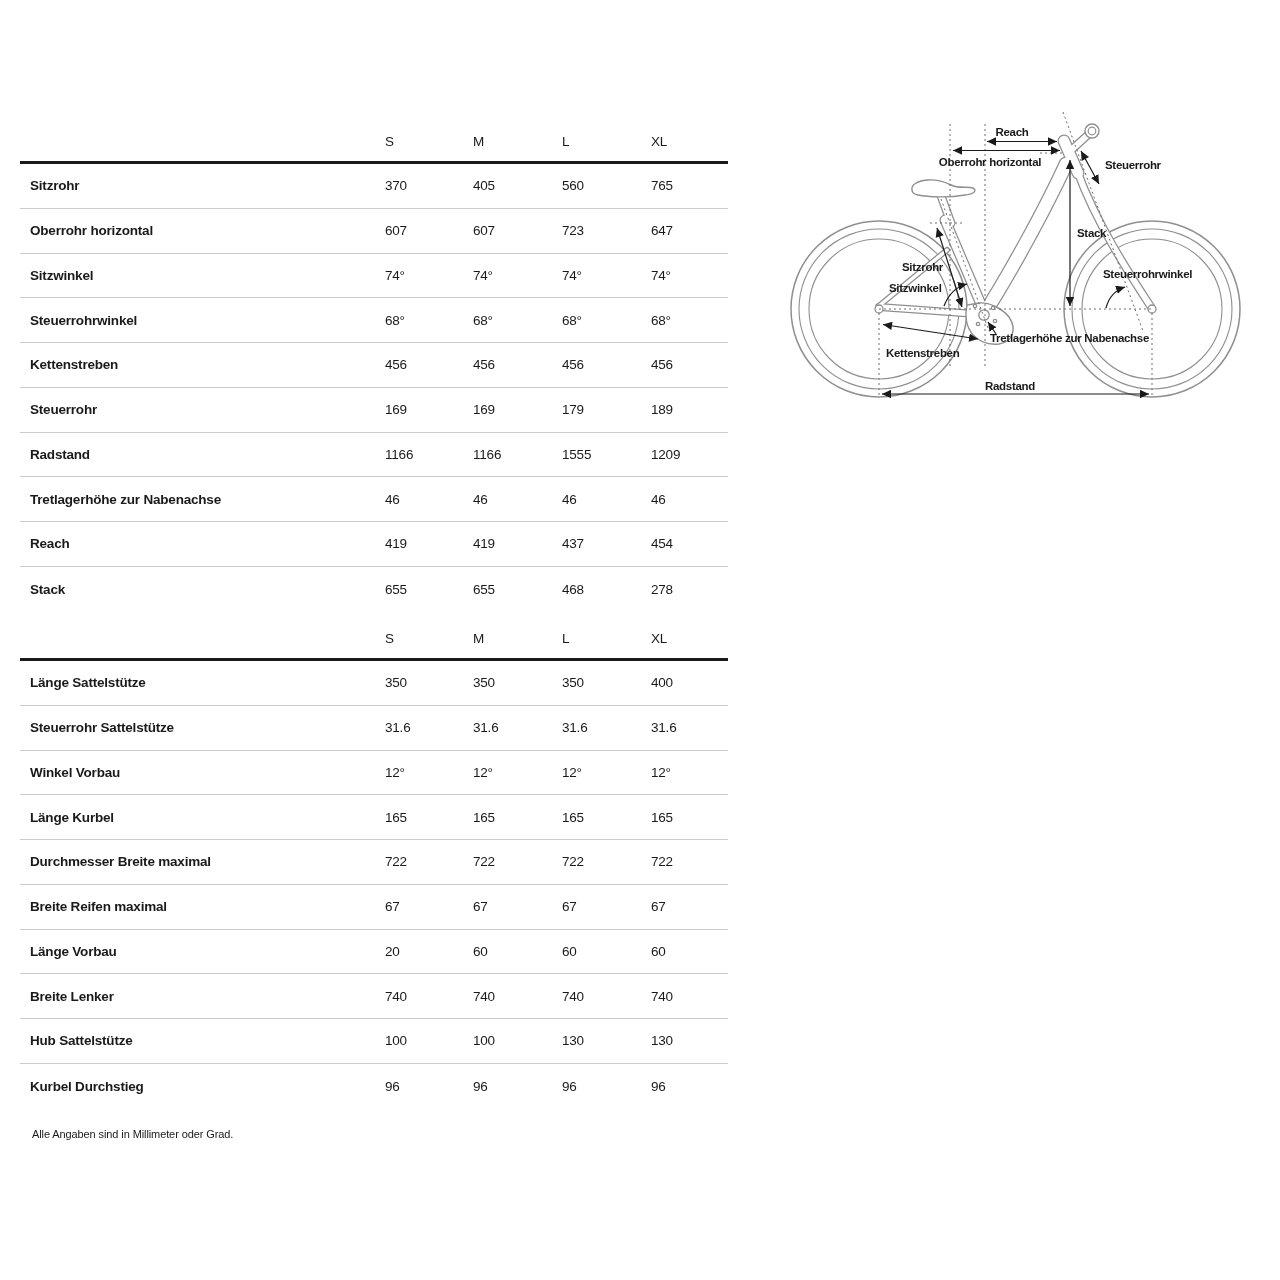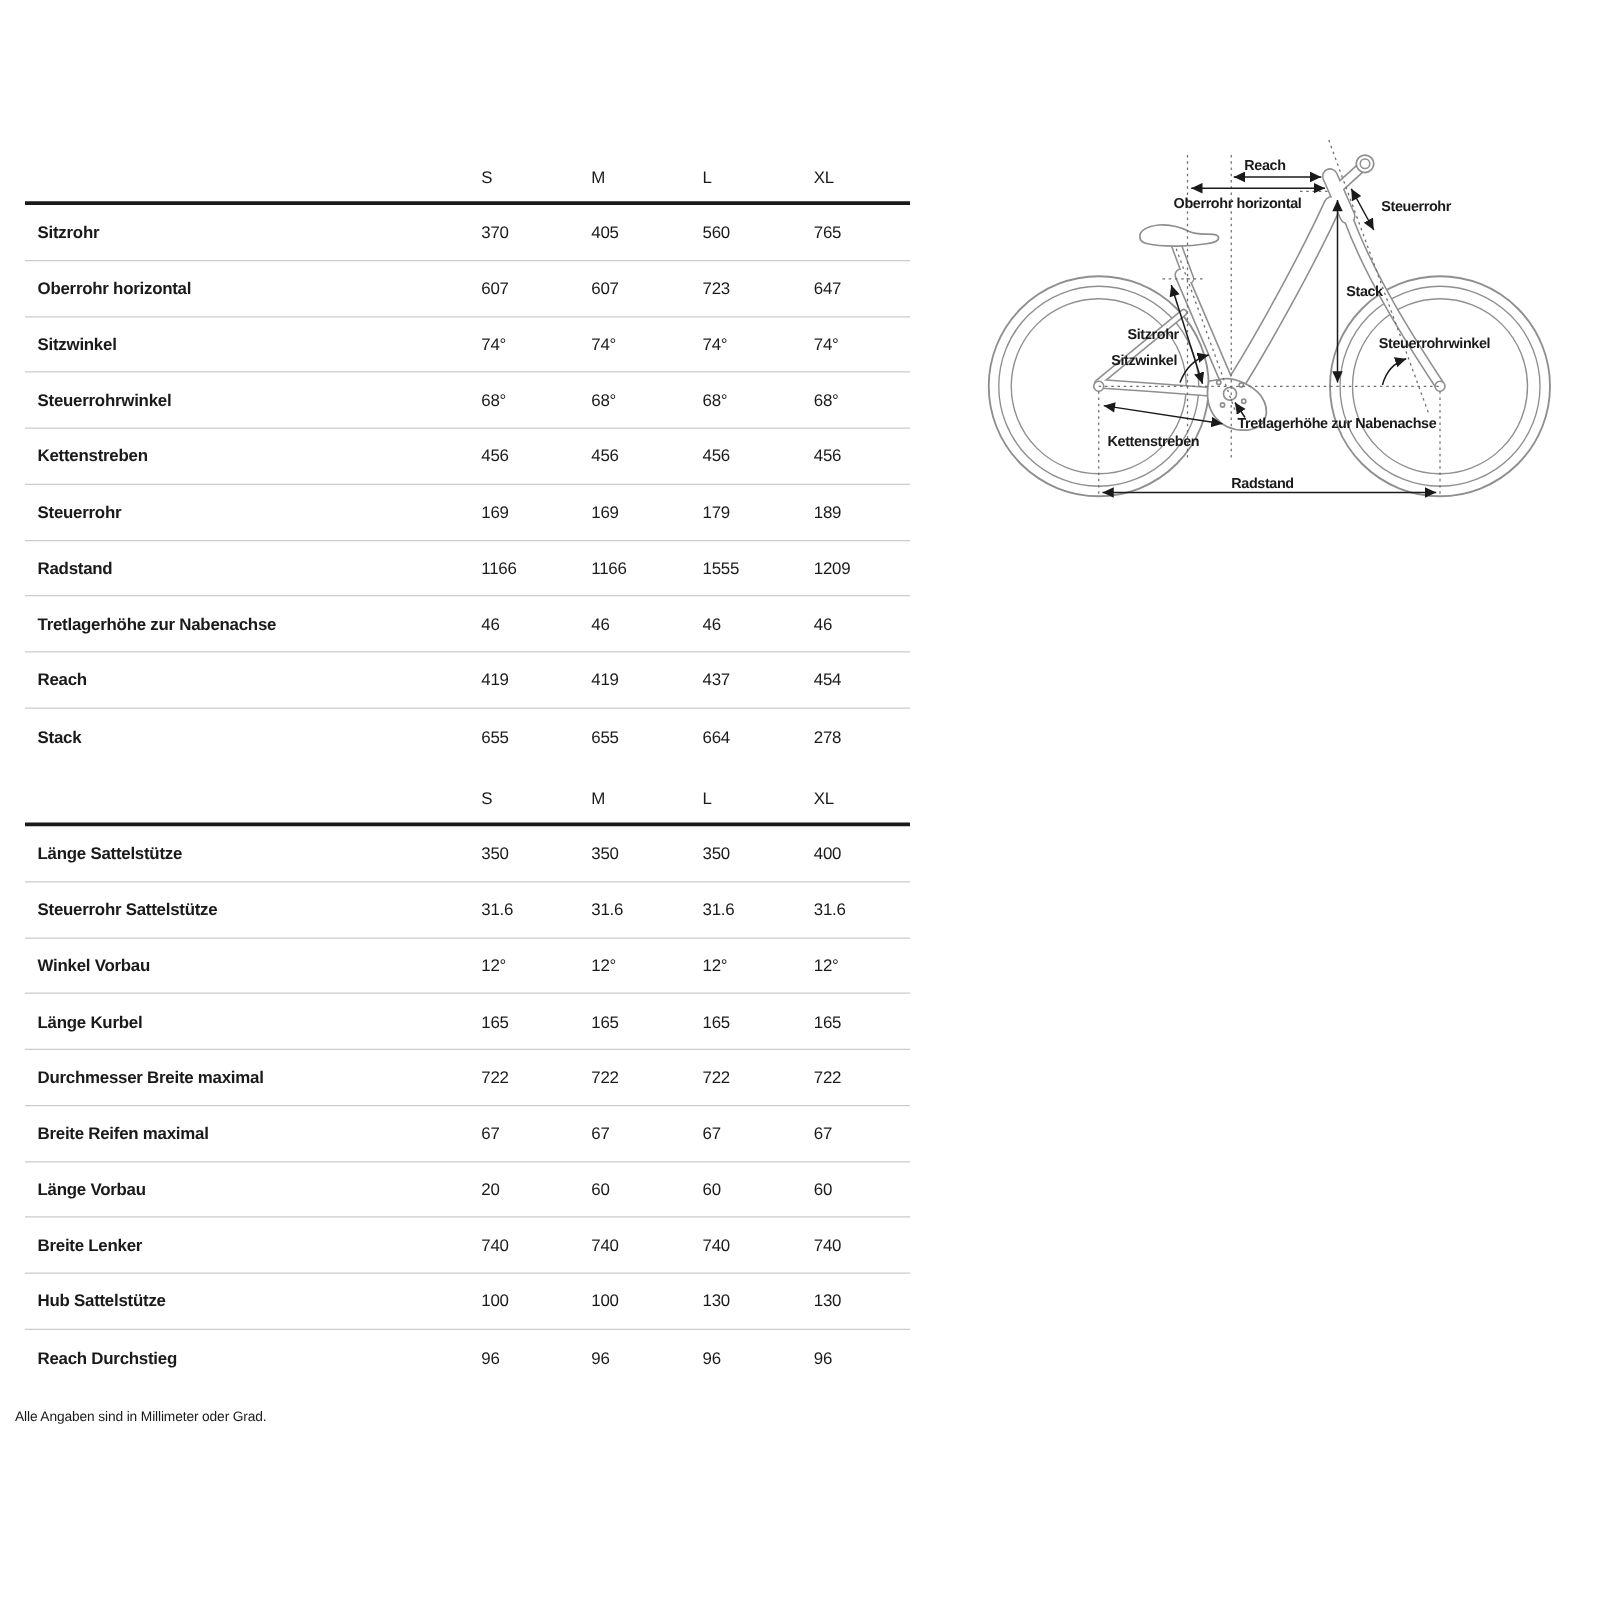--- a/index.html
+++ b/index.html
@@ -11,21 +11,21 @@
   .geo-table.second { top:618px; }
 
   .thead, .trow { display:grid; grid-template-columns:365px 88px 89px 89px 1fr; align-items:center; }
   .thead { height:43px; border-bottom:3px solid #1a1a1a; }
   .thead .cell { font-size:13.5px; font-weight:400; letter-spacing:-0.2px; }
   .trow { height:44.75px; border-bottom:1px solid #cccccc; }
   .trow:last-child { border-bottom:none; }
   .cell { font-size:13.5px; letter-spacing:-0.2px; white-space:nowrap; }
   .cell.label { padding-left:10px; font-weight:700; }
 
-  .footnote { position:absolute; left:12px; top:1128px; font-size:11px; letter-spacing:-0.1px; }
+  .footnote { position:absolute; left:32px; top:1128px; font-size:11px; letter-spacing:-0.1px; }
 
   .diagram { position:absolute; left:770px; top:95px; width:490px; height:320px; }
   .dlabel { font-size:11.5px; font-weight:700; letter-spacing:-0.3px; fill:#1a1a1a; }
 </style>
 </head>
 <body>
 
 <div class="page">
 
   <div class="geo-table first">
@@ -106,21 +106,21 @@
       <div class="cell">419</div>
       <div class="cell">419</div>
       <div class="cell">437</div>
       <div class="cell">454</div>
     </div>
 
     <div class="trow">
       <div class="cell label">Stack</div>
       <div class="cell">655</div>
       <div class="cell">655</div>
-      <div class="cell">664</div>
+      <div class="cell">468</div>
       <div class="cell">278</div>
     </div>
   </div>
   </div>
 
   <div class="geo-table second">
     <div class="thead">
       <div class="cell label"></div>
       <div class="cell">S</div>
       <div class="cell">M</div>
@@ -194,21 +194,21 @@
 
     <div class="trow">
       <div class="cell label">Hub Sattelstütze</div>
       <div class="cell">100</div>
       <div class="cell">100</div>
       <div class="cell">130</div>
       <div class="cell">130</div>
     </div>
 
     <div class="trow">
-      <div class="cell label">Reach Durchstieg</div>
+      <div class="cell label">Kurbel Durchstieg</div>
       <div class="cell">96</div>
       <div class="cell">96</div>
       <div class="cell">96</div>
       <div class="cell">96</div>
     </div>
   </div>
   </div>
 
   <div class="footnote">Alle Angaben sind in Millimeter oder Grad.</div>
 

